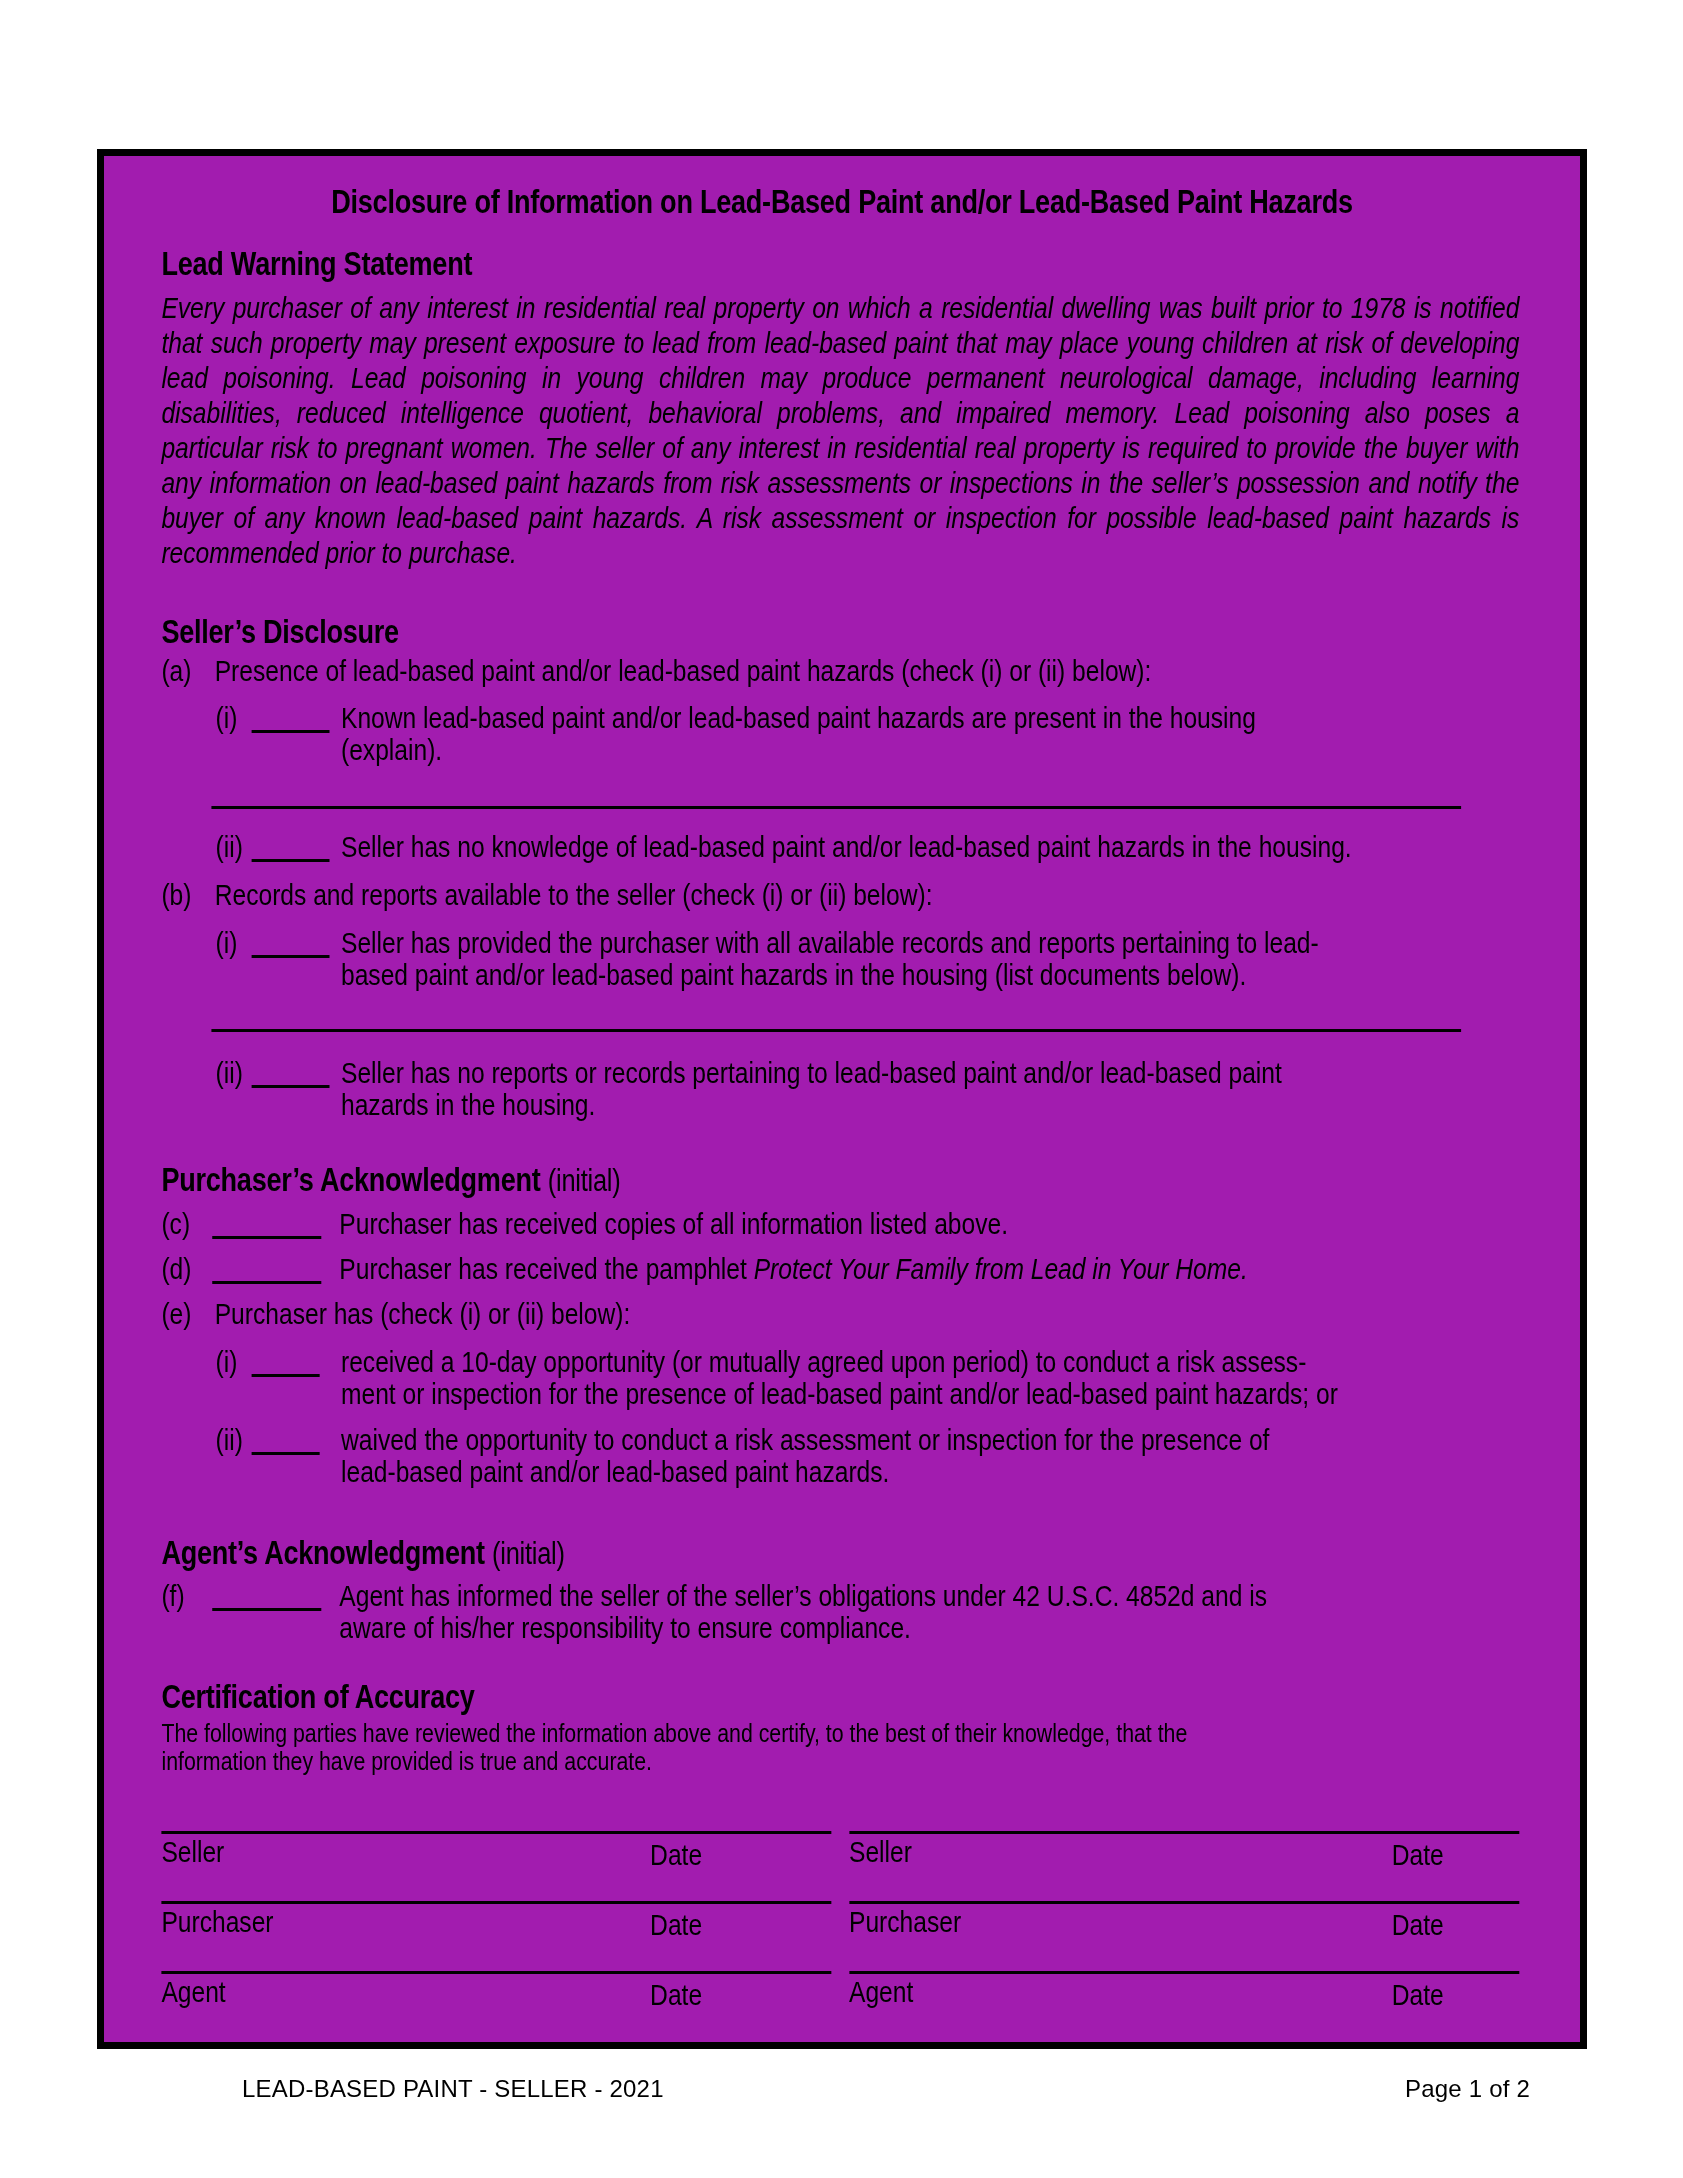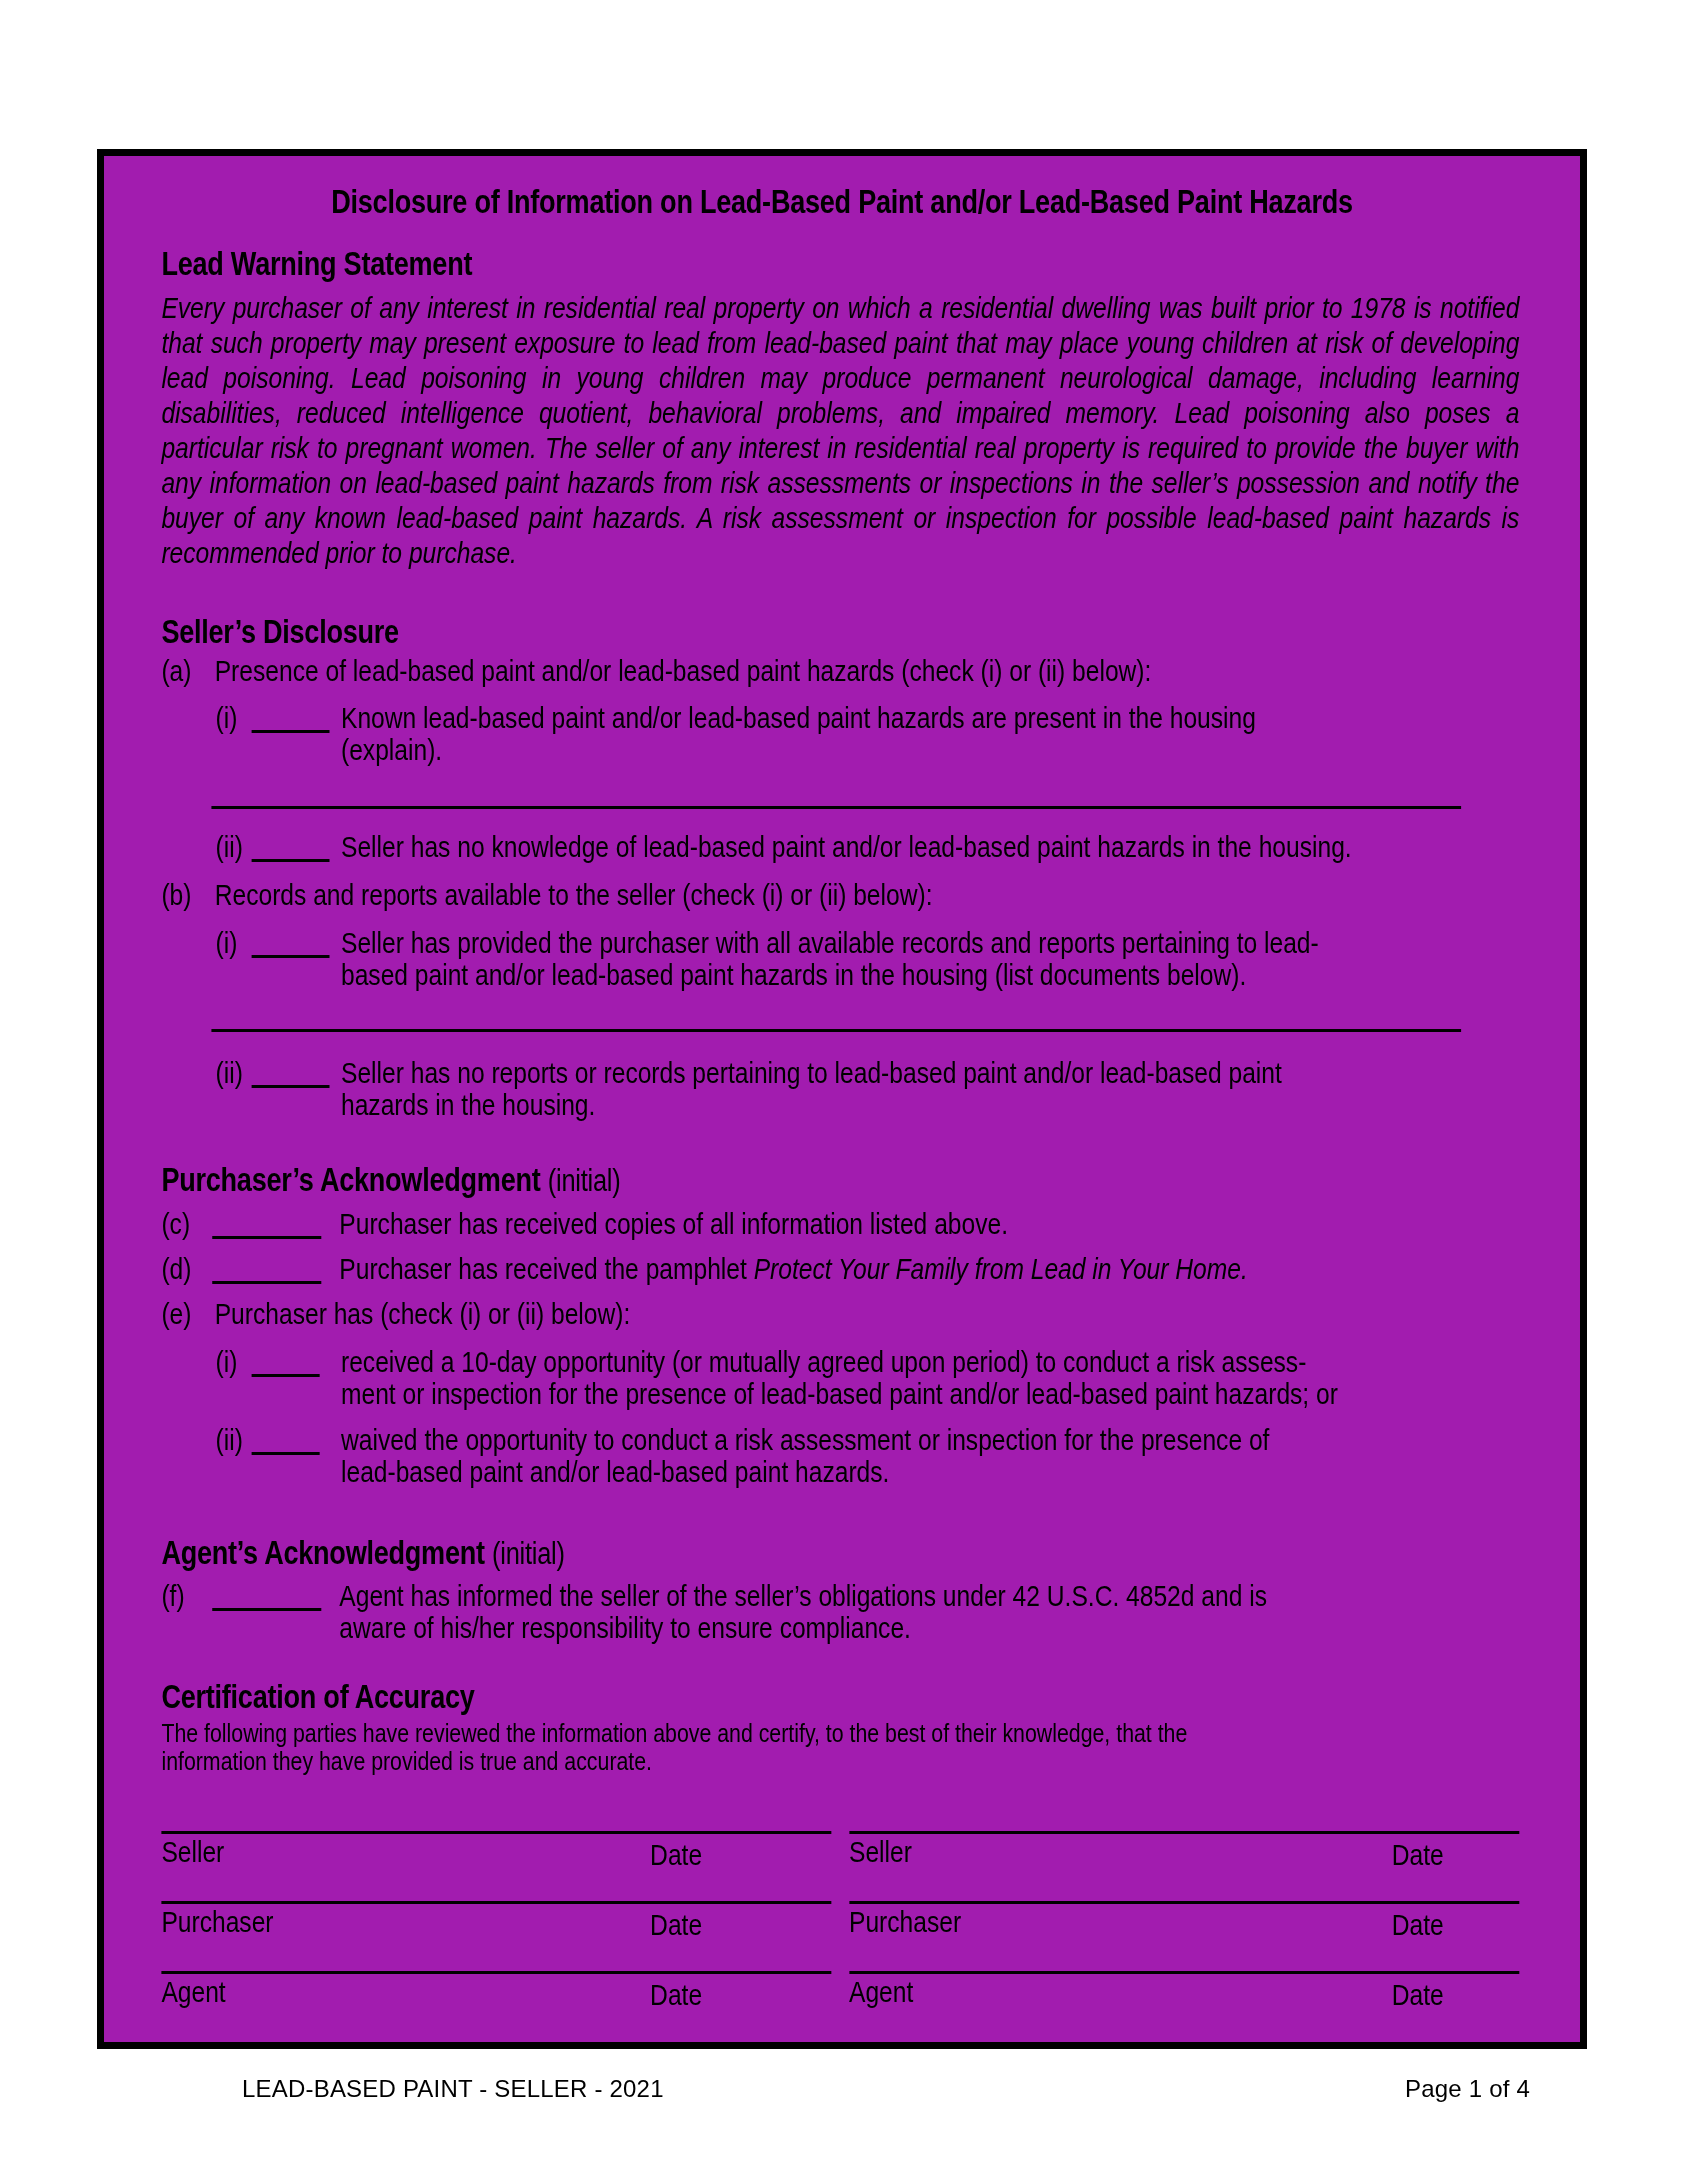--- a/index.html
+++ b/index.html
@@ -257,15 +257,15 @@
           <span class="sig-date">Date</span>
         </div>
       </div>
 
     </div>
   </div>
 </div>
 
 <div class="footer">
   <span>LEAD-BASED PAINT - SELLER - 2021</span>
-  <span>Page 1 of 4</span>
+  <span>Page 1 of 2</span>
 </div>
 
 
 </body></html>

